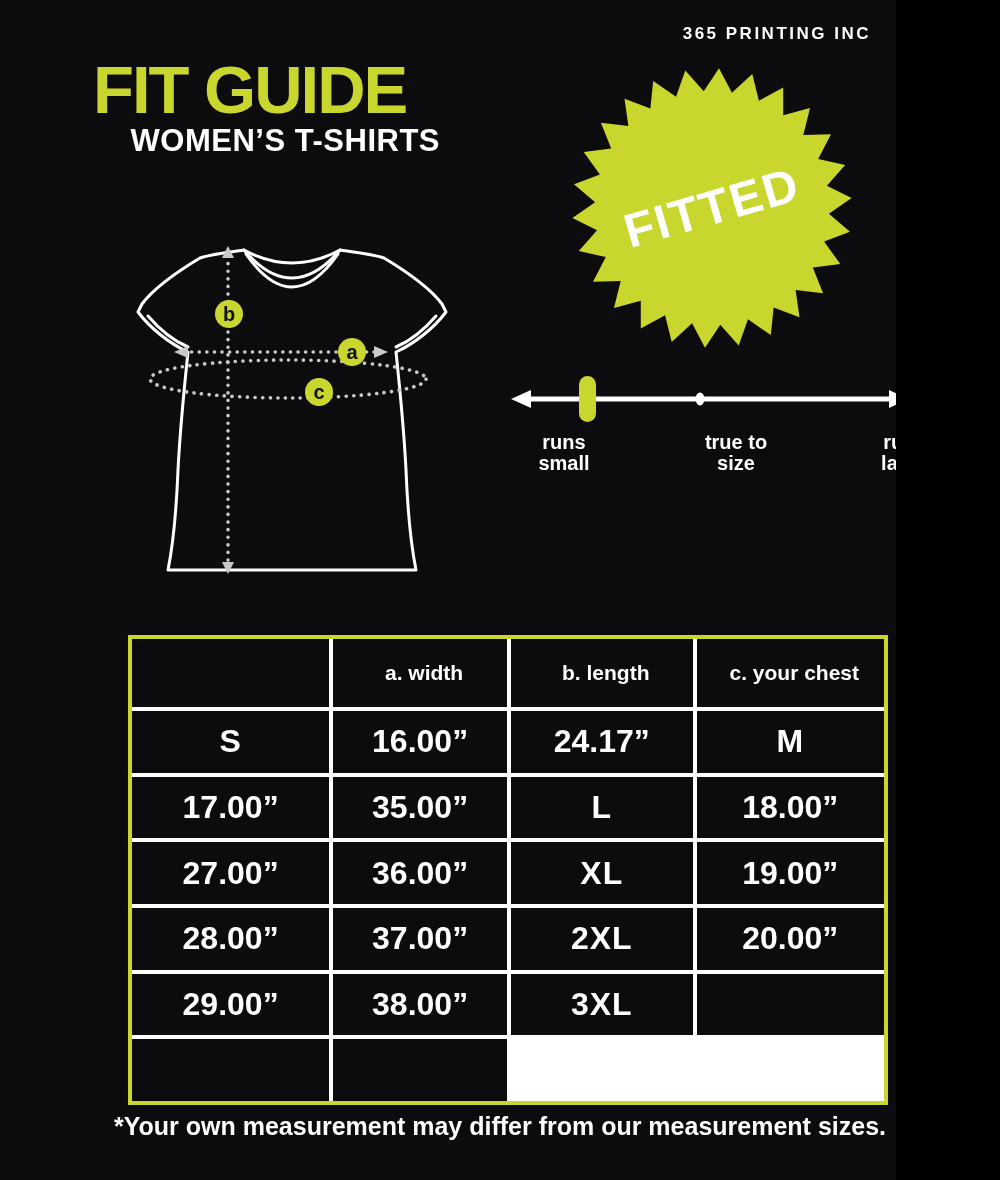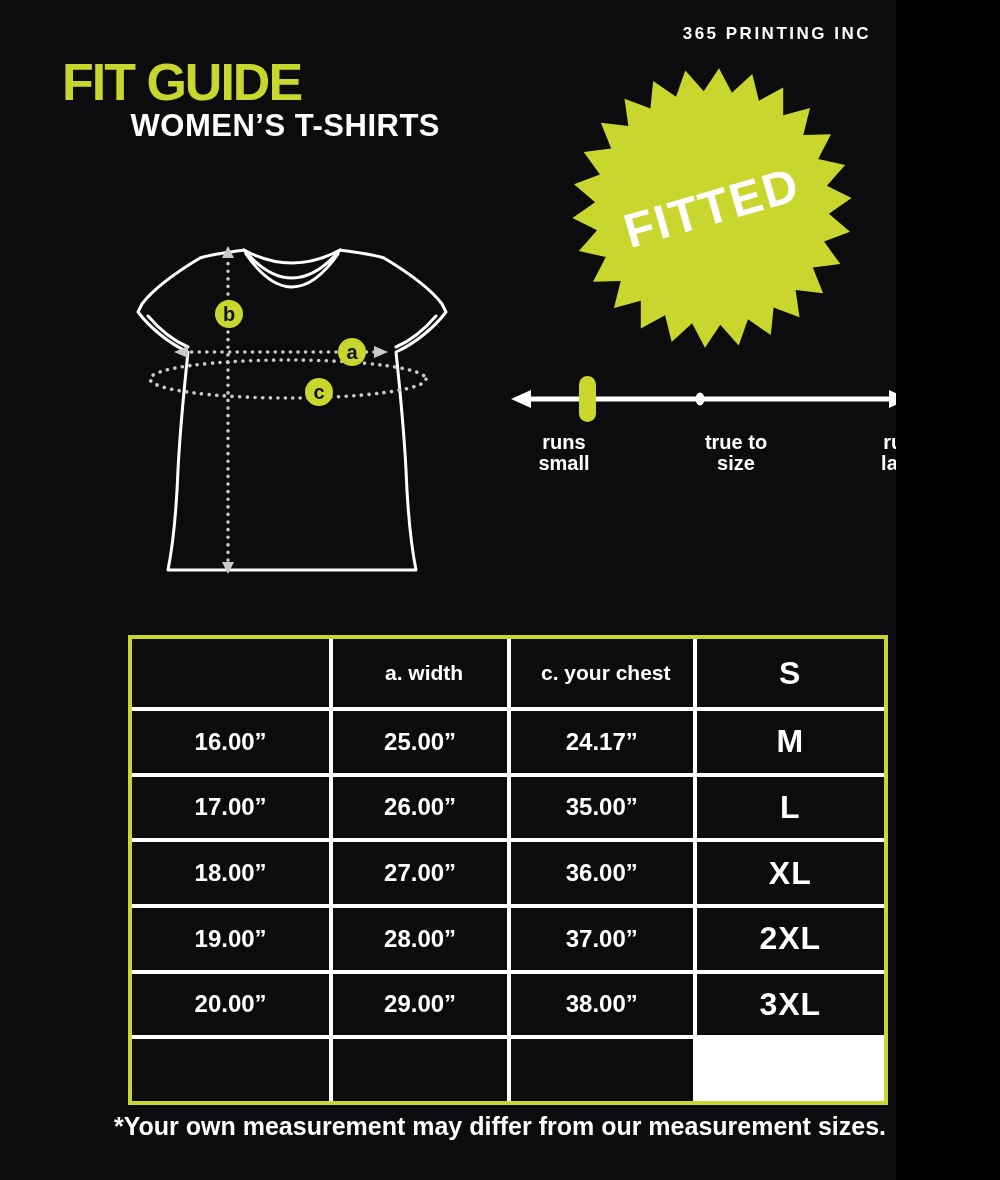--- a/index.html
+++ b/index.html
@@ -15,22 +15,22 @@
     overflow:hidden;
   }
   
   .brand{
     position:absolute;top:24px;right:25px;
     font-size:17px;font-weight:bold;letter-spacing:2.5px;color:var(--fg);
   }
   
   .heading{position:absolute;left:62px;top:56px;width:378px;}
   .heading .title{
-    font-size:52px;font-weight:bold;color:var(--accent);
-    letter-spacing:-2px;line-height:1;white-space:nowrap;
+    font-size:67px;font-weight:bold;color:var(--accent);
+    letter-spacing:-2px;line-height:1;white-space:nowrap;margin-left:31px;
   }
   .heading .subtitle{
     font-size:31px;font-weight:bold;color:var(--fg);
     text-align:right;letter-spacing:0.5px;
   }
   
   .shirt-svg{position:absolute;left:132px;top:240px;}
   .shirt-outline{fill:var(--bg);stroke:var(--fg);stroke-width:3;stroke-linejoin:round;}
   .shirt-line{fill:none;stroke:var(--fg);stroke-width:3;stroke-linecap:round;}
   .dotline{fill:none;stroke:var(--muted);stroke-width:3.6;stroke-linecap:round;stroke-dasharray:0.1 7.5;}
@@ -64,21 +64,21 @@
     grid-template-rows:68px repeat(6,1fr);
     gap:4px;background:#ffffff;border:4px solid var(--accent);
     box-sizing:border-box;
   }
   .cell{
     background:var(--bg);display:flex;align-items:center;justify-content:center;
     color:var(--fg);
   }
   .cell.hdr{font-size:21px;font-weight:bold;padding-left:8px;}
   .cell.size{font-size:32px;font-weight:bold;letter-spacing:1px;}
-  .cell.val{font-size:24px;font-weight:bold;text-align:right;}
+  .cell.val{font-size:32px;font-weight:bold;text-align:right;}
   
   .footnote{
     position:absolute;left:0;top:1112px;width:1000px;text-align:center;
     font-size:25px;font-weight:bold;color:var(--fg);
   }
 </style>
 </head>
 <body>
 
 <div class="stage">
@@ -142,30 +142,29 @@
     </div>
     <div class="scale-label" style="left:376px">
       <div>runs</div>
       <div>large</div>
     </div>
   </div>
 
   <div class="chart">
     <div class="cell hdr"></div>
     <div class="cell hdr">a. width</div>
+    <div class="cell hdr">b. length</div>
     <div class="cell hdr">c. your chest</div>
 
     <div class="cell size">S</div>
     <div class="cell val">16.00”</div>
-    <div class="cell val">25.00”</div>
     <div class="cell val">24.17”</div>
 
     <div class="cell size">M</div>
     <div class="cell val">17.00”</div>
-    <div class="cell val">26.00”</div>
     <div class="cell val">35.00”</div>
 
     <div class="cell size">L</div>
     <div class="cell val">18.00”</div>
     <div class="cell val">27.00”</div>
     <div class="cell val">36.00”</div>
 
     <div class="cell size">XL</div>
     <div class="cell val">19.00”</div>
     <div class="cell val">28.00”</div>

